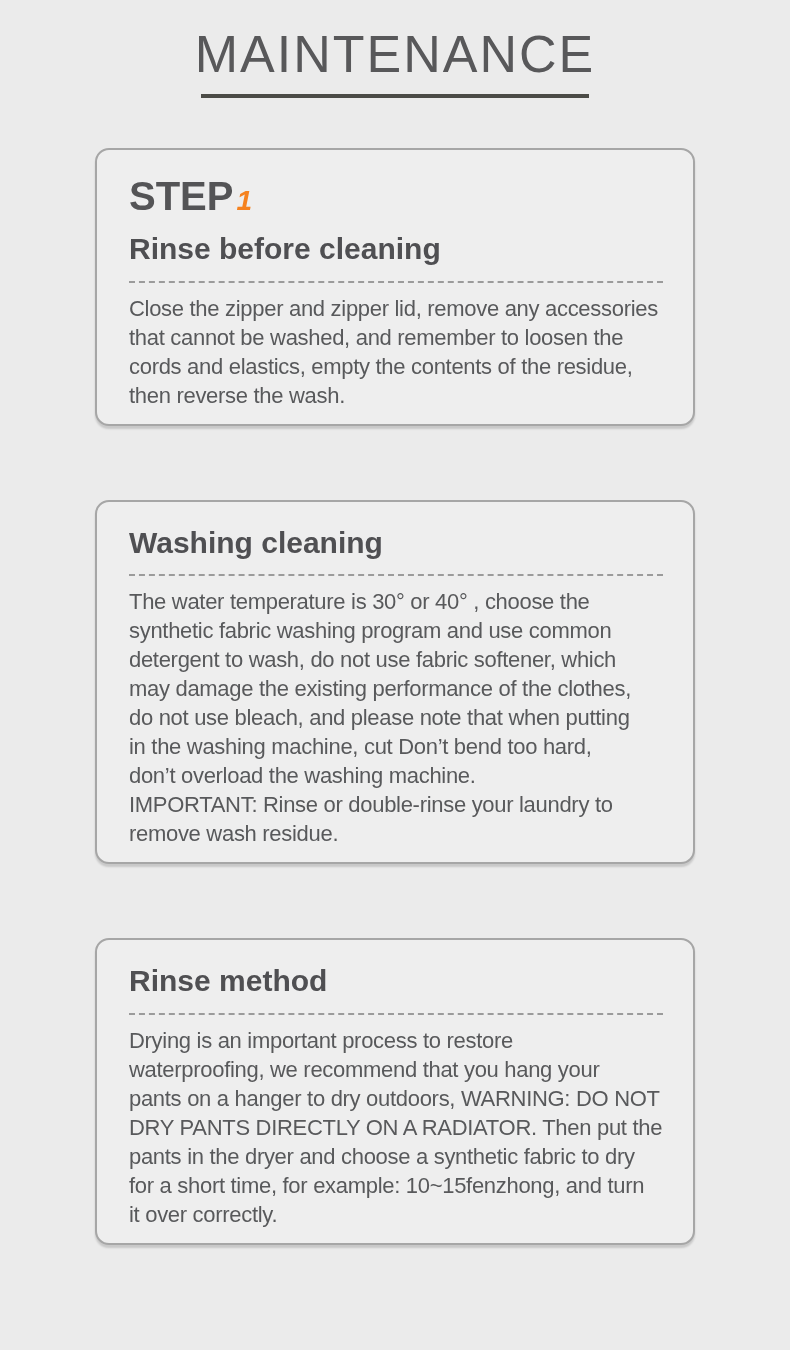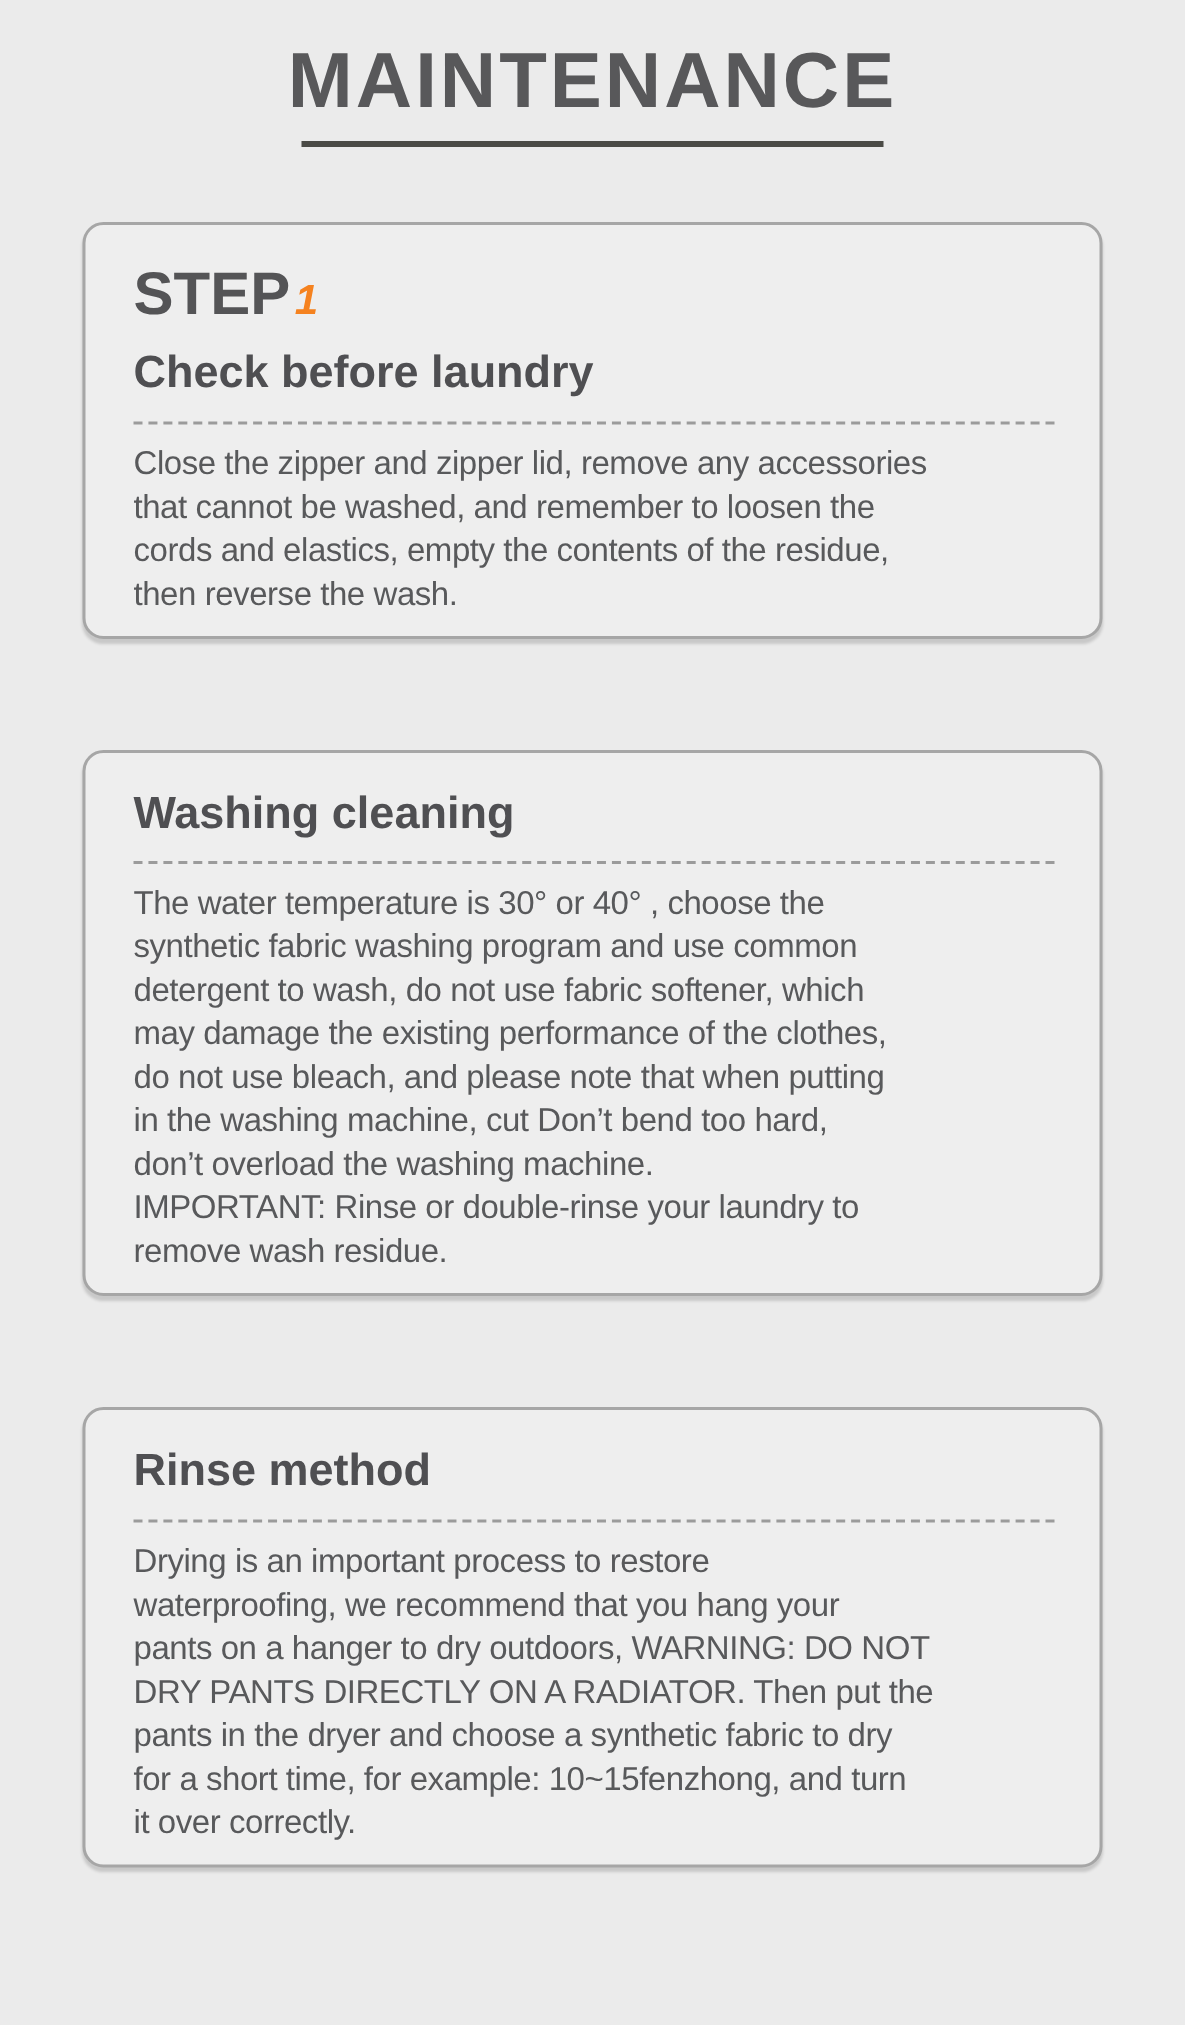--- a/index.html
+++ b/index.html
@@ -9,35 +9,35 @@
     font-family:"Liberation Sans", sans-serif;
     overflow:hidden;
   }
   .title-wrap{
     padding-top:26px;
     text-align:center;
   }
   .page-title{
     margin:0;
     font-size:52px;
-    font-weight:bold;
+    font-weight:normal;
     letter-spacing:2px;
     line-height:1.1;
     color:#58585a;
   }
   .title-underline{
     width:388px;height:4px;
     background:#4b4b46;
     margin:11px auto 0 auto;
   }
   .cards{
     margin-top:50px;
   }
   .card{
-    width:680px;
+    width:600px;
     margin:0 auto 74px auto;
     box-sizing:border-box;
     background:#eeeeee;
     border:2px solid #a6a6a6;
     border-radius:14px;
     box-shadow:0 3px 2px rgba(0,0,0,0.15);
     padding:24px 30px 14px 32px;
   }
   .card:last-child{margin-bottom:0;}
   .step-line{
@@ -80,21 +80,21 @@
 
 <header class="title-wrap">
   <h1 class="page-title">MAINTENANCE</h1>
   <div class="title-underline"></div>
 </header>
 
 <main class="cards">
 
   <section class="card">
     <div class="step-line"><span>STEP</span><span class="step-num">1</span></div>
-    <h2 class="card-heading">Check before laundry</h2>
+    <h2 class="card-heading">Rinse before cleaning</h2>
     <hr class="dashed-divider">
     <p class="card-body">Close the zipper and zipper lid, remove any accessories
 that cannot be washed, and remember to loosen the
 cords and elastics, empty the contents of the residue,
 then reverse the wash.</p>
   </section>
 
   <section class="card">
     <h2 class="card-heading">Washing cleaning</h2>
     <hr class="dashed-divider">

